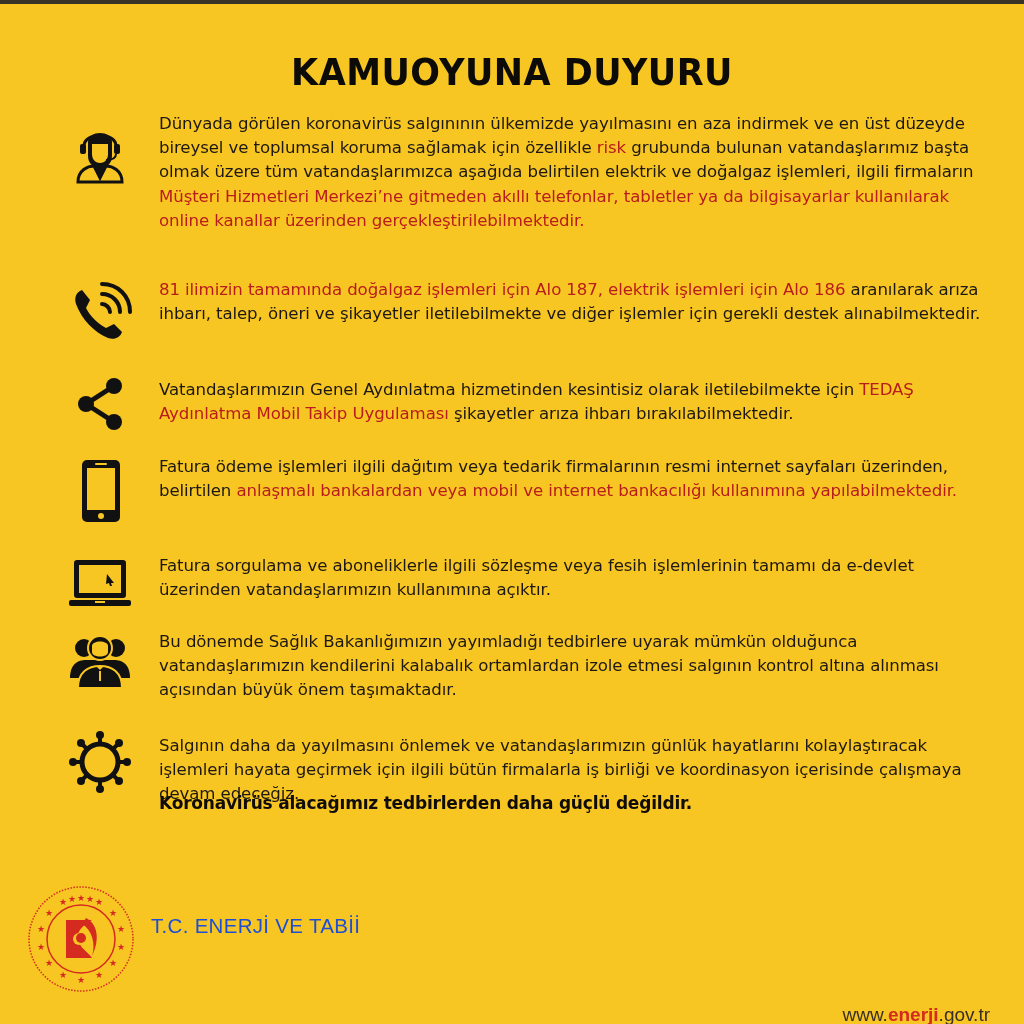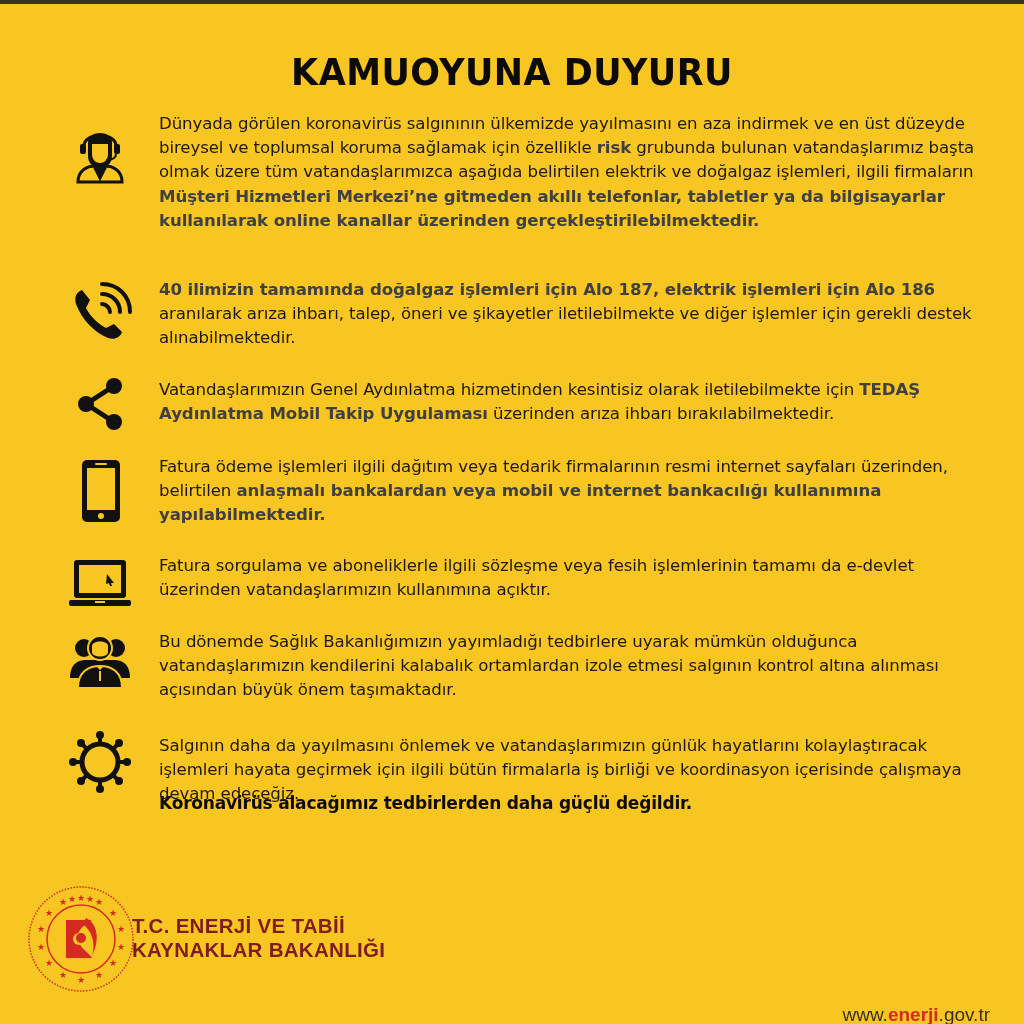--- a/index.html
+++ b/index.html
@@ -18,30 +18,30 @@
     transform: scaleX(0.92);
   }
   .item { position: absolute; left: 0; width: 1024px; }
   .item .icon { position: absolute; left: 68px; width: 64px; height: 64px; }
   .item .icon svg { width: 64px; height: 64px; display: block; }
   .item .text {
     position: absolute; left: 159px; width: 830px;
     font-size: 16.6px; line-height: 24.2px; color: #1d1813;
     letter-spacing: -0.1px;
   }
-  .text b { font-weight: bold; color: #404040; }
+  .text b { font-weight: normal; color: #b91c1c; }
   .closing {
     position: absolute; left: 159px; top: 793px;
     font-size: 17px; font-weight: bold; color: #0f0c09; letter-spacing: -0.2px;
   }
   .logo { position: absolute; left: 26px; top: 884px; width: 110px; height: 110px; }
   .ministry {
-    position: absolute; left: 132px; top: 914px;
-    font-family: "Liberation Sans", sans-serif; font-weight: bold;
-    font-size: 20.5px; line-height: 24px; color: #7f1d1d; letter-spacing: 0.3px;
+    position: absolute; left: 151px; top: 914px;
+    font-family: "Liberation Sans", sans-serif; font-weight: normal;
+    font-size: 20.5px; line-height: 24px; color: #1d4ed8; letter-spacing: 0.3px;
   }
   .website {
     position: absolute; right: 34px; top: 1004px;
     font-family: Liberation Sans, sans-serif; font-size: 19px; color: #3a2f24;
   }
   .website .hl { color: #d42a20; font-weight: bold; }
 </style>
 </head>
 <body>
 
@@ -70,36 +70,36 @@
 <div class="item" style="top:278px;">
   <div class="icon" style="top:2px;">
     <svg viewBox="0 0 64 64">
       <path d="M14 10 C8 12 6 18 8 24 C14 40 26 52 40 58 C46 60 52 58 54 52 L46 44 L38 48 C30 44 22 36 18 28 L22 20 Z" fill="#111"></path>
       <path d="M34 24 C38 24 42 28 42 32" fill="none" stroke="#111" stroke-width="4" stroke-linecap="round"></path>
       <path d="M34 14 C44 14 52 22 52 32" fill="none" stroke="#111" stroke-width="4" stroke-linecap="round"></path>
       <path d="M34 4 C50 4 62 16 62 32" fill="none" stroke="#111" stroke-width="4" stroke-linecap="round"></path>
     </svg>
   </div>
   <div class="text">
-    <b>40 ilimizin tamamında doğalgaz işlemleri için Alo 187, elektrik işlemleri için Alo 186</b><span> aranılarak arıza ihbarı, talep, öneri ve şikayetler iletilebilmekte ve diğer işlemler için gerekli destek alınabilmektedir.</span>
+    <b>81 ilimizin tamamında doğalgaz işlemleri için Alo 187, elektrik işlemleri için Alo 186</b><span> aranılarak arıza ihbarı, talep, öneri ve şikayetler iletilebilmekte ve diğer işlemler için gerekli destek alınabilmektedir.</span>
   </div>
 </div>
 
 <div class="item" style="top:378px;">
   <div class="icon" style="top:-6px;">
     <svg viewBox="0 0 64 64">
       <line x1="46" y1="14" x2="18" y2="32" stroke="#111" stroke-width="5"></line>
       <line x1="18" y1="32" x2="46" y2="50" stroke="#111" stroke-width="5"></line>
       <circle cx="46" cy="14" r="8" fill="#111"></circle>
       <circle cx="18" cy="32" r="8" fill="#111"></circle>
       <circle cx="46" cy="50" r="8" fill="#111"></circle>
     </svg>
   </div>
   <div class="text">
-    <span>Vatandaşlarımızın Genel Aydınlatma hizmetinden kesintisiz olarak iletilebilmekte için </span><b>TEDAŞ  Aydınlatma Mobil Takip Uygulaması</b><span> üzerinden arıza ihbarı bırakılabilmektedir.</span>
+    <span>Vatandaşlarımızın Genel Aydınlatma hizmetinden kesintisiz olarak iletilebilmekte için </span><b>TEDAŞ  Aydınlatma Mobil Takip Uygulaması</b><span> şikayetler arıza ihbarı bırakılabilmektedir.</span>
   </div>
 </div>
 
 <div class="item" style="top:455px;">
   <div class="icon" style="top:4px;">
     <svg viewBox="0 0 64 64">
       <rect x="14" y="1" width="38" height="62" rx="5" fill="#111"></rect>
       <rect x="19" y="9" width="28" height="42" fill="#f8c623"></rect>
       <rect x="27" y="4" width="12" height="2" rx="1" fill="#f8c623"></rect>
       <circle cx="33" cy="57" r="3" fill="#f8c623"></circle>
@@ -199,17 +199,16 @@
         <text x="64" y="18">★</text>
     </g>
     <path d="M40 36 L66 36 C56 42 50 48 52 56 C54 64 62 68 66 74 L40 74 Z" fill="#d42a20"></path>
     <path d="M60 34 C72 40 74 56 66 72 C70 60 66 46 56 40 Z" fill="#d42a20"></path>
     <circle cx="53" cy="55" r="6" fill="#f8c623"></circle>
     <circle cx="55" cy="54" r="5" fill="#d42a20"></circle>
   </svg>
 </div>
 <div class="ministry">
   <div>T.C. ENERJİ VE TABİİ</div>
-  <div>KAYNAKLAR BAKANLIĞI</div>
 </div>
 <div class="website">
   <span>www.</span><span class="hl">enerji</span><span>.gov.tr</span>
 </div>
 
 </body></html>

